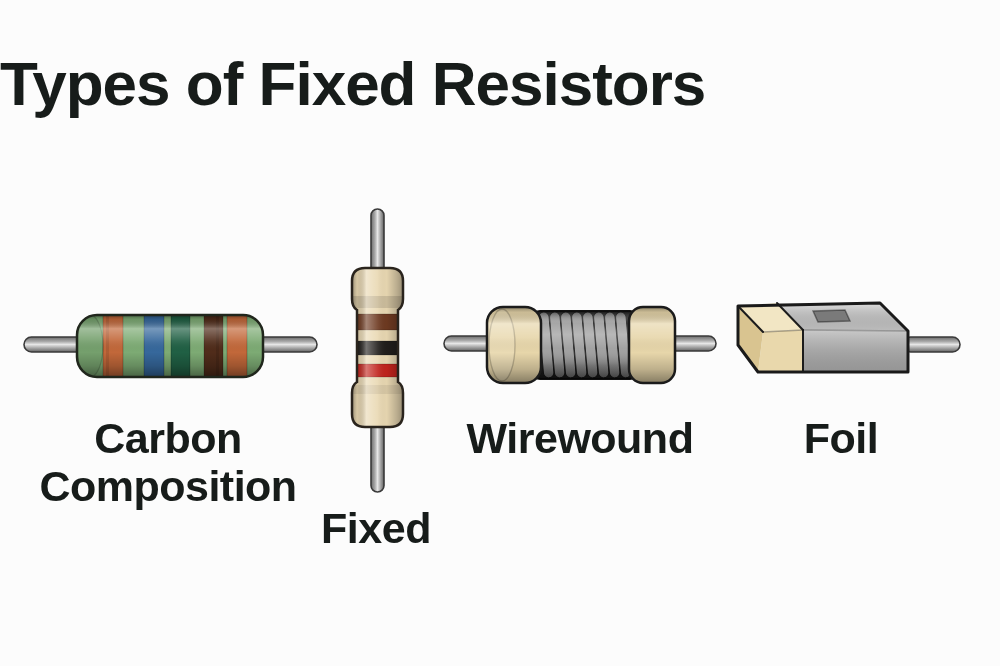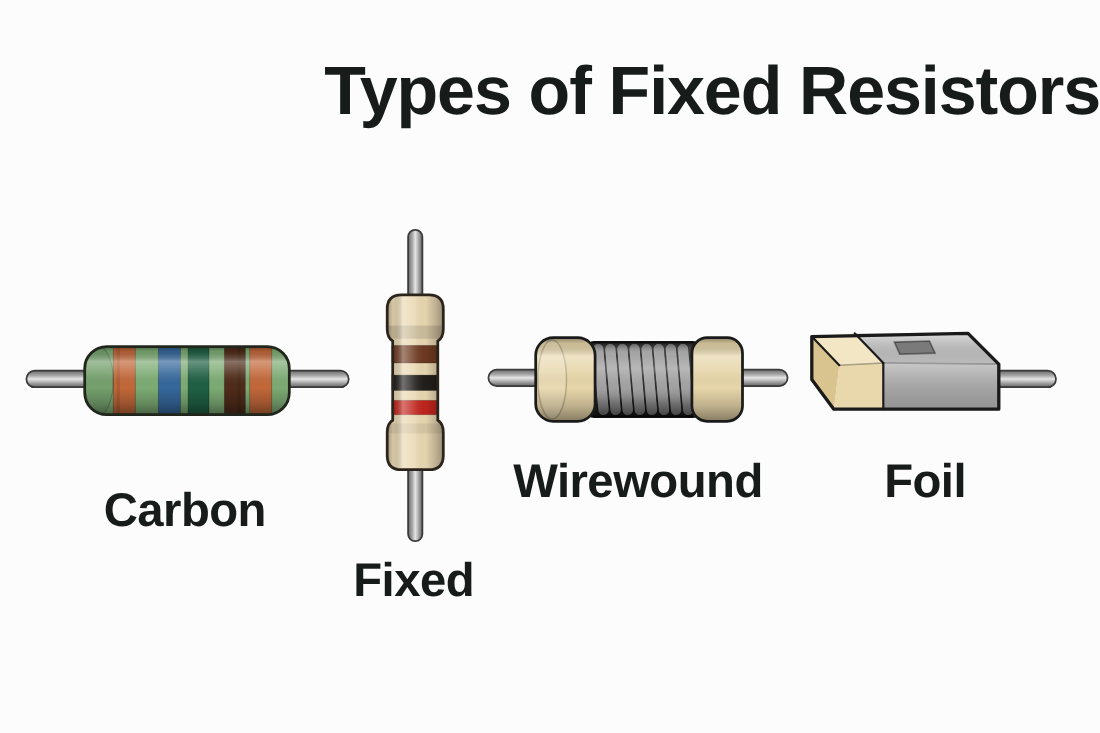--- a/index.html
+++ b/index.html
@@ -7,38 +7,38 @@
     width: 1000px; height: 666px;
     background: #fcfcfc;
     font-family: "Liberation Sans", sans-serif;
     position: relative;
     overflow: hidden;
   }
   .stage { position: absolute; inset: 0; }
   .title {
     position: absolute;
     top: 48px; left: 0; width: 1000px;
-    text-align: right;
+    text-align: left;
     font-size: 62px;
     font-weight: 600;
     letter-spacing: -1px;
     color: #171c1a;
   }
   .part-label {
     position: absolute;
     transform: translateX(-50%);
     text-align: center;
     font-size: 43px;
     font-weight: 600;
     letter-spacing: -0.5px;
     line-height: 1.12;
     color: #171c1a;
     white-space: nowrap;
   }
-  .label-carbon    { left: 168px; top: 414px; margin-top: 26px; }
+  .label-carbon    { left: 168px; top: 414px; }
   .label-film      { left: 376px; top: 504px; }
   .label-wirewound { left: 580px; top: 414px; }
   .label-foil      { left: 841px; top: 414px; }
   svg.art { position: absolute; left: 0; top: 0; }
 </style>
 </head>
 <body>
 
 <div class="stage">
 
@@ -187,20 +187,21 @@
       <line x1="803" y1="330" x2="908" y2="331" stroke="rgba(0,0,0,0.25)" stroke-width="1.5"></line>
 
       <polygon points="813,311 845,310 850,321 818,322" stroke="rgba(0,0,0,0.40)" stroke-width="1.5" fill="#7a7a7a"></polygon>
 
       <path d="M738 306 L880 303 L908 331 L908 372 L758 372 L738 345 Z" fill="none" stroke="#1a1a1a" stroke-width="3" stroke-linejoin="round"></path>
     </g>
   </svg>
 
   <div class="part-label label-carbon">
     <div>Carbon</div>
+    <div>Composition</div>
   </div>
   <div class="part-label label-film">
     <div>Fixed</div>
   </div>
   <div class="part-label label-wirewound">
     <div>Wirewound</div>
   </div>
   <div class="part-label label-foil">
     <div>Foil</div>
   </div>

